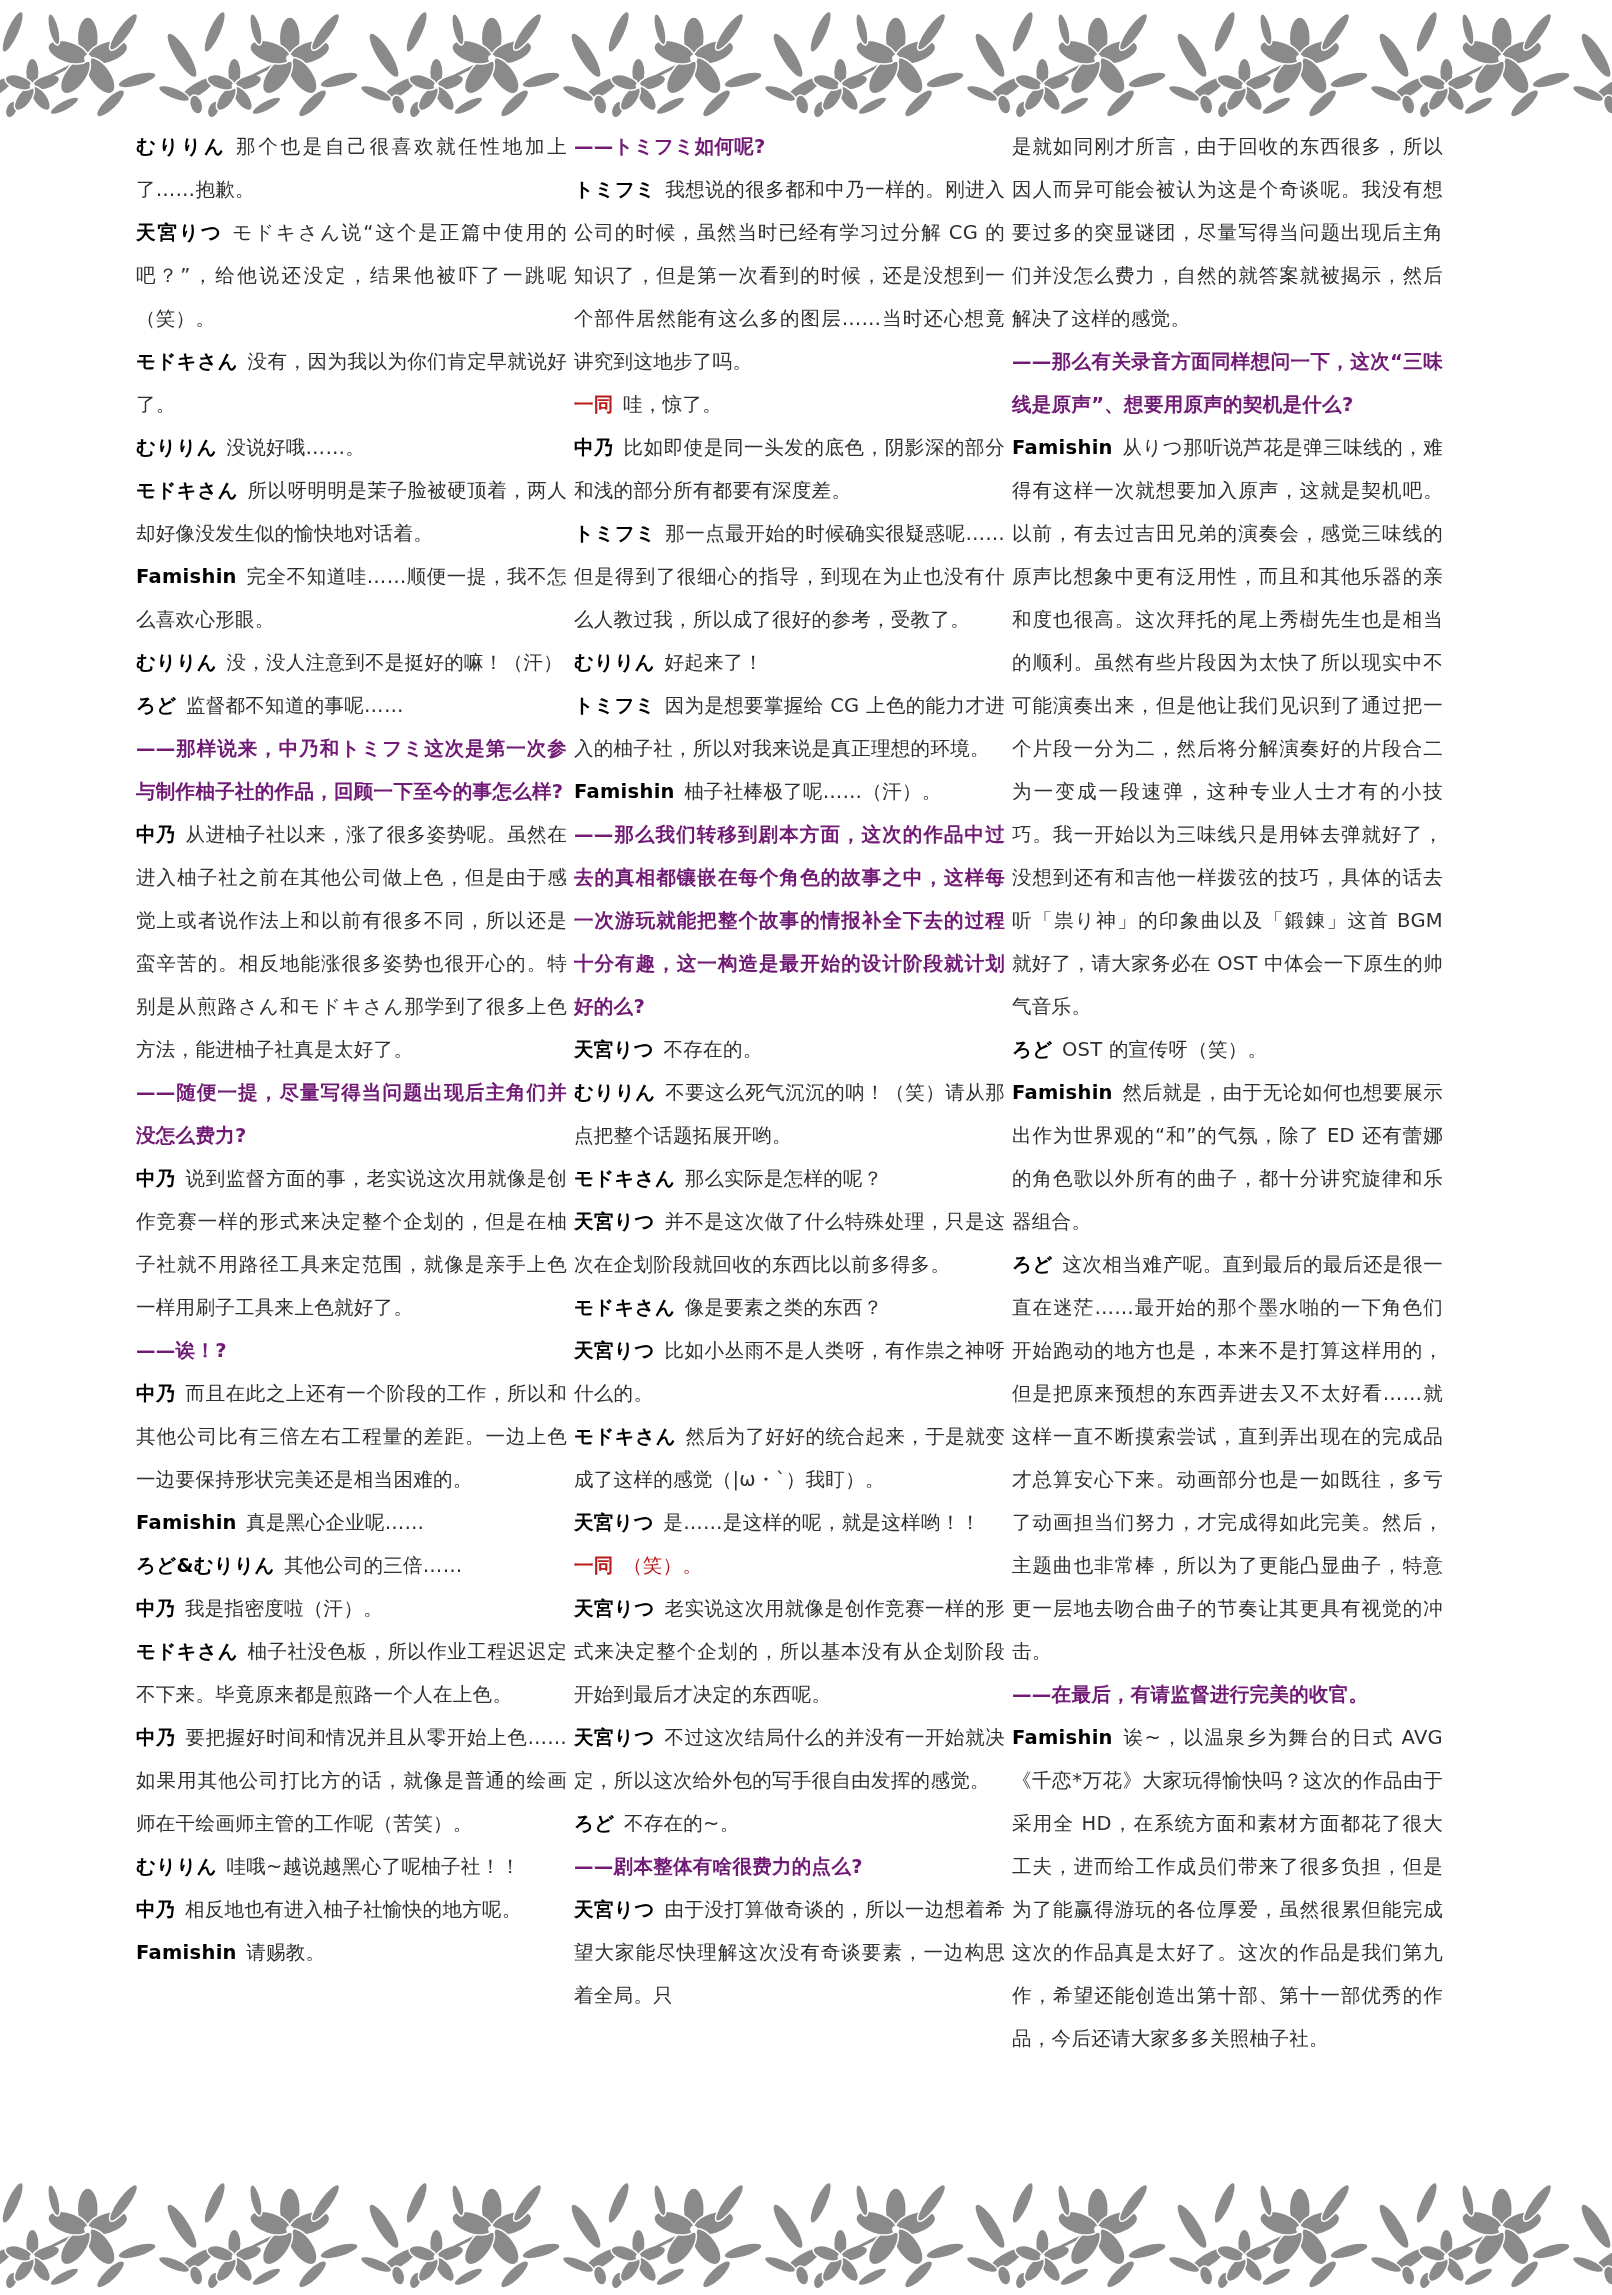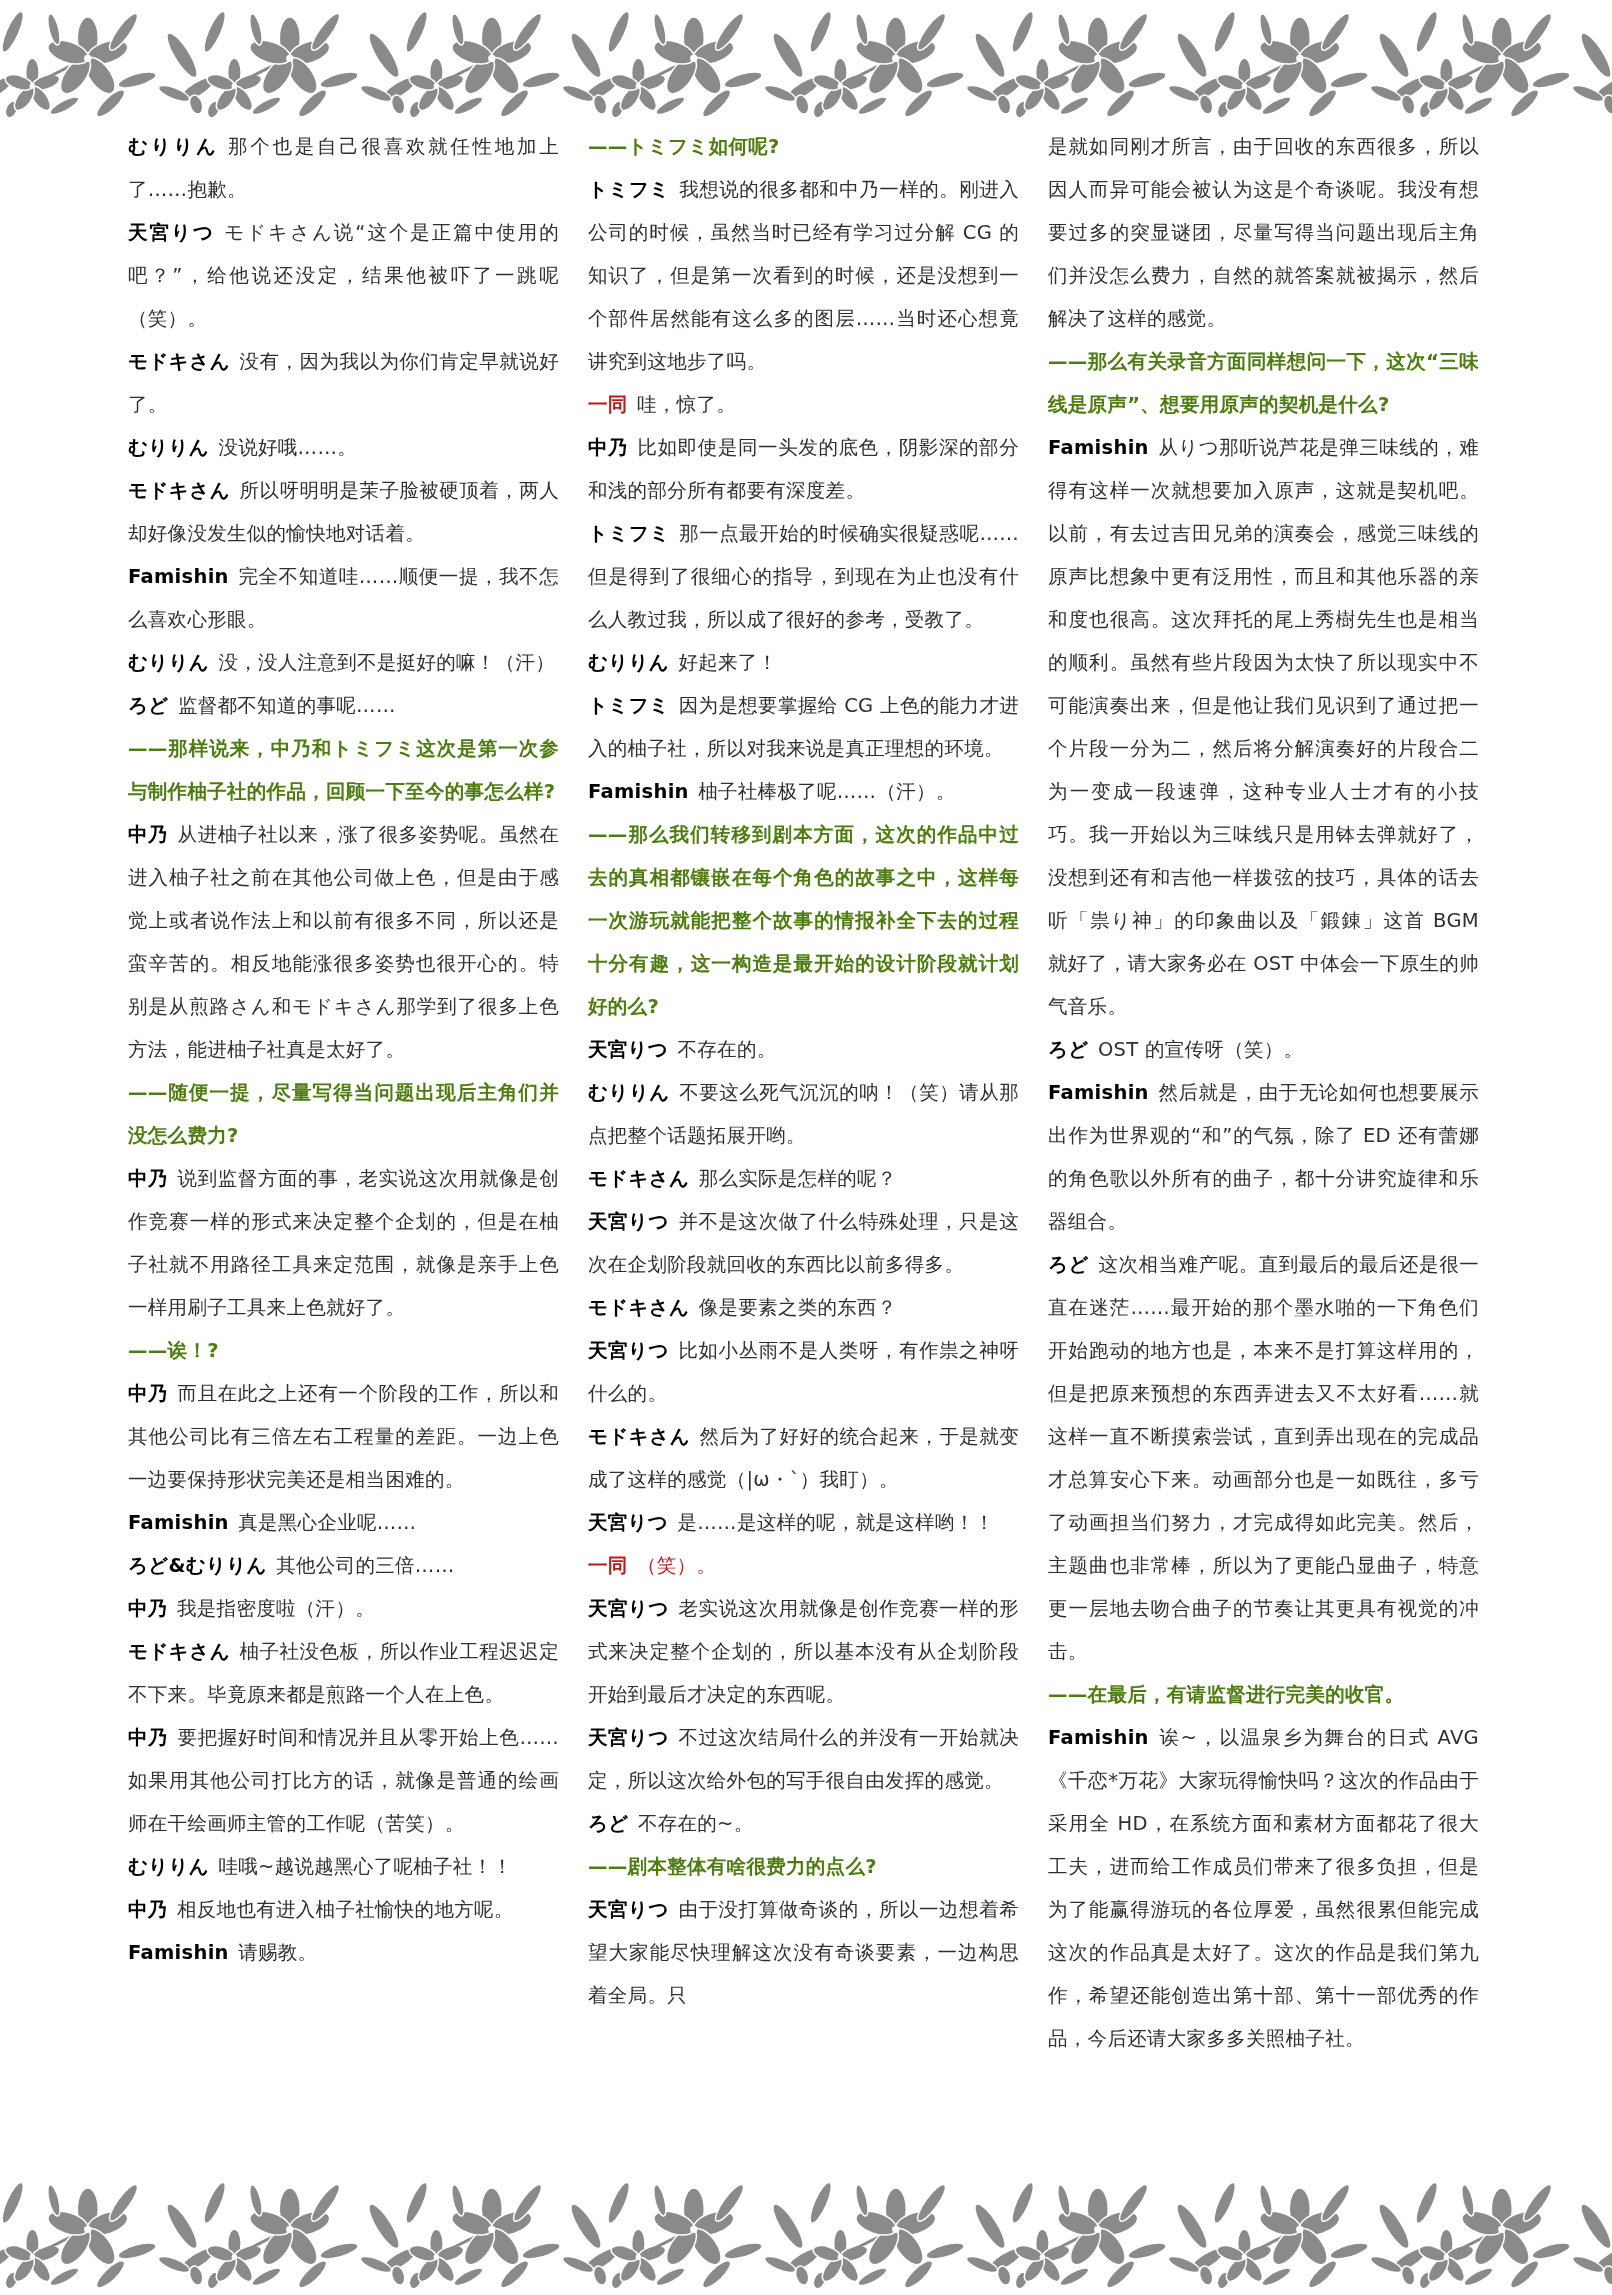--- a/index.html
+++ b/index.html
@@ -15,37 +15,37 @@
     position: absolute;
     left: -44px;
     display: flex;
     flex-wrap: nowrap;
   }
   .floral-row.top { top: 6.3px; }
   .floral-row.bottom { bottom: 1.3px; }
   .motif { width: 202px; height: 117px; flex: 0 0 auto; }
   .content {
     position: absolute;
-    left: 128px;
+    left: 136px;
     top: 125px;
     width: 1341px;
     display: flex;
-    gap: 29px;
+    gap: 7px;
   }
   .column { width: 431px; flex: 0 0 auto; }
   .column p {
     margin: 0;
     font-size: 19.5px;
     line-height: 43px;
     color: #2f2f2f;
     text-align: justify;
     letter-spacing: 0.3px;
     word-break: break-all;
   }
-  .column p.q { font-weight: bold; color: #4d7c0f; }
+  .column p.q { font-weight: bold; color: #701a75; }
   .spk { font-weight: bold; color: #000000; margin-right: 9.4px; }
   .muted { color: #b91c1c; }
   .gap { margin-top: 86px; }
   .defs-holder { position: absolute; width: 0; height: 0; overflow: hidden; }
 </style>
 </head>
 <body>
 
 <div class="page">
 

